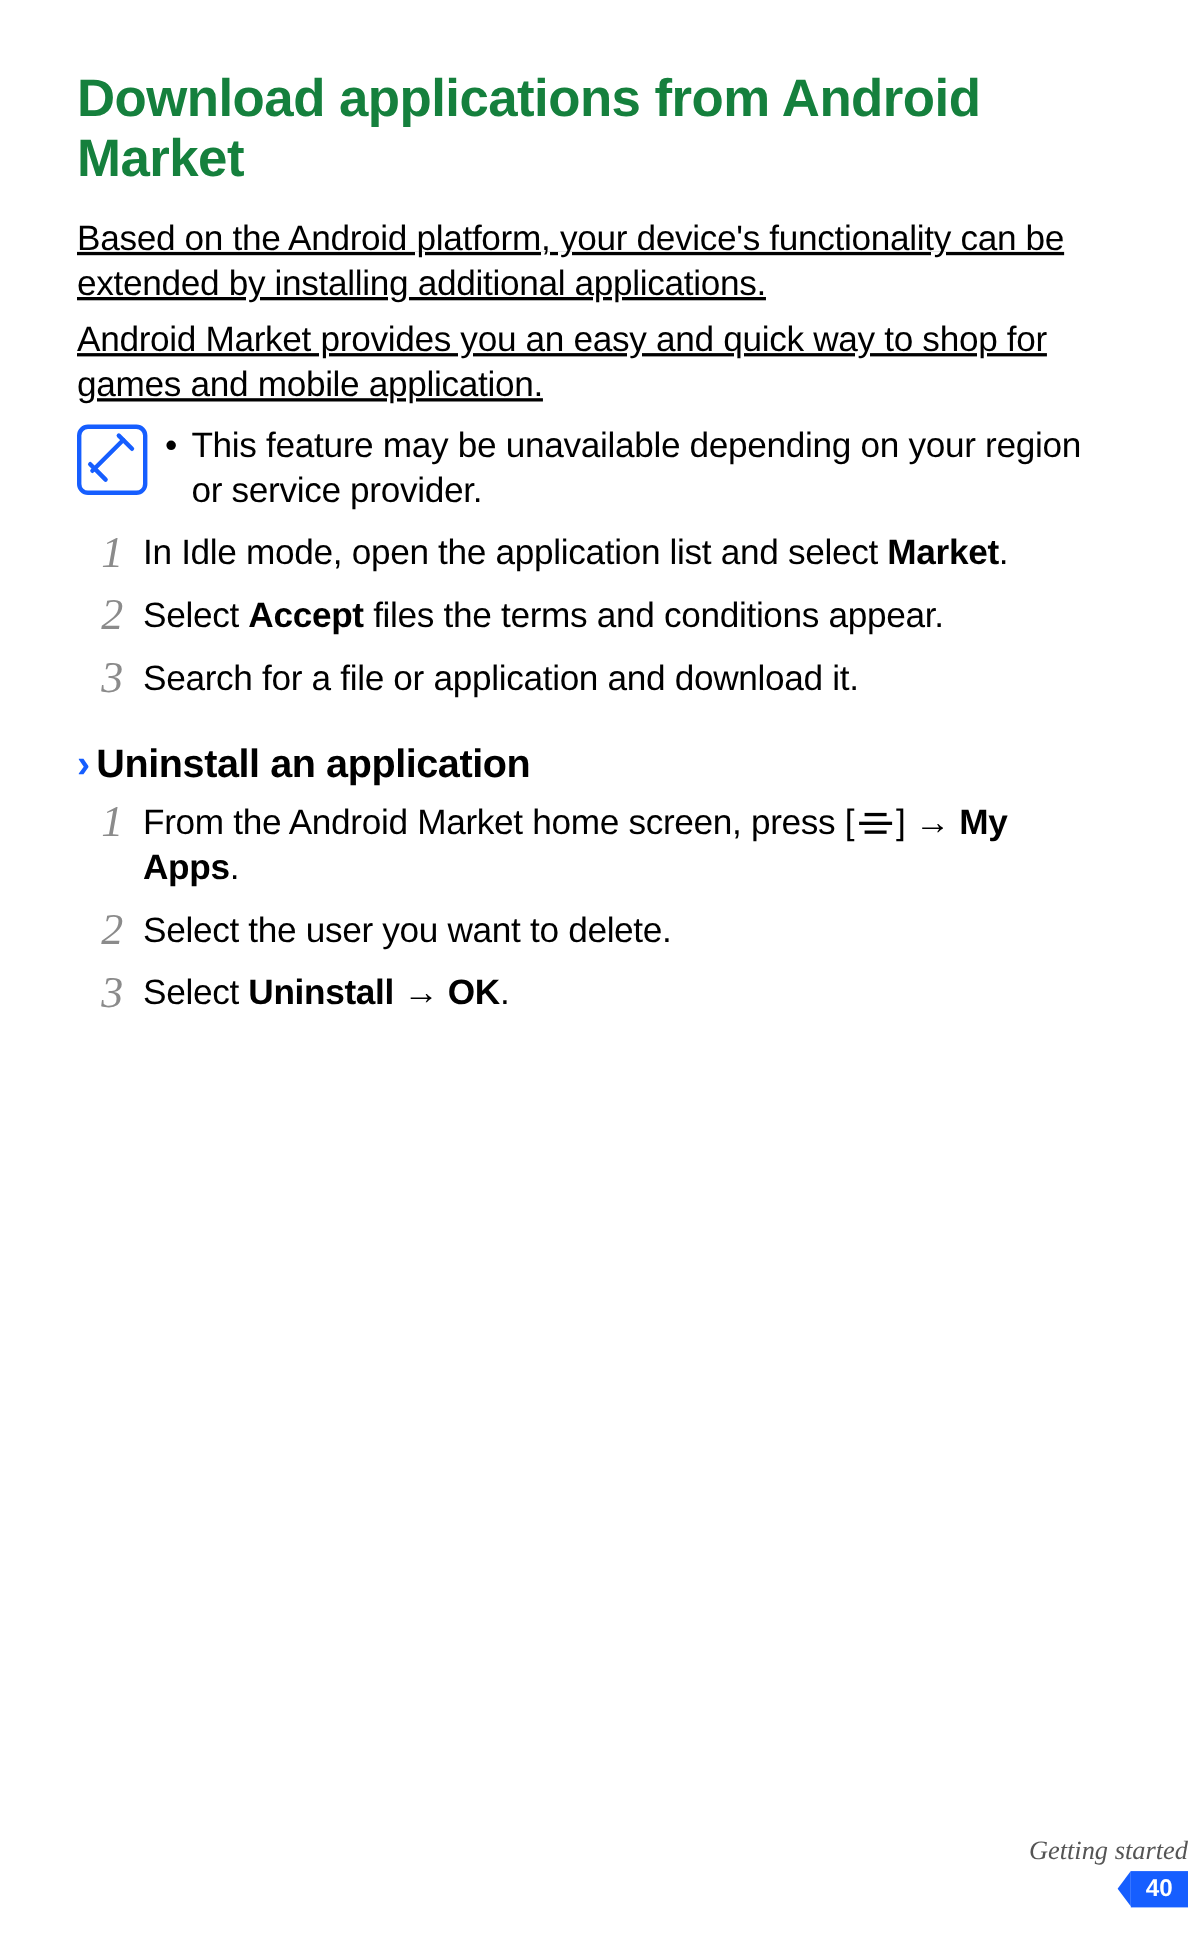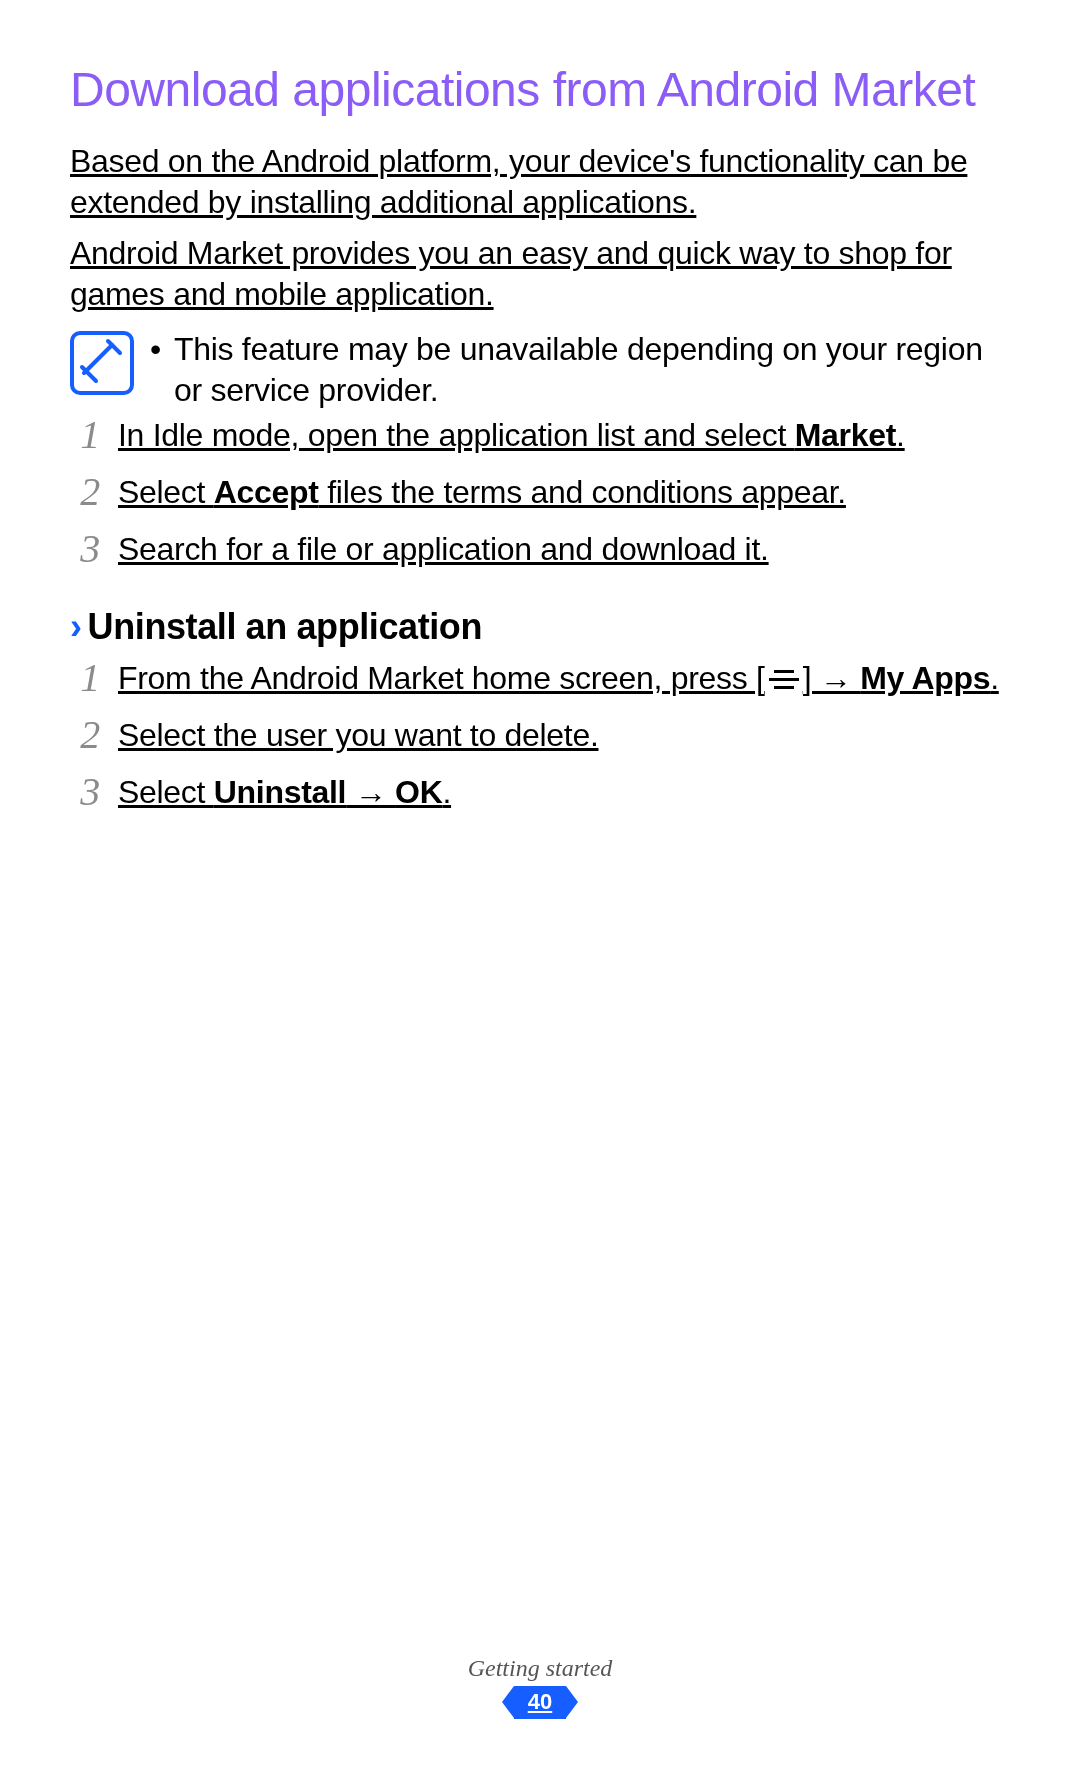--- a/index.html
+++ b/index.html
@@ -10,23 +10,23 @@
     color: #000;
   }
   .page {
     width: 1080px;
     height: 1771px;
     position: relative;
     box-sizing: border-box;
     padding: 62px 70px 0 70px;
   }
   h1.title {
-    color: #8b5cf6;
+    color: #15803d;
     font-size: 48px;
-    font-weight: 400;
+    font-weight: 700;
     line-height: 1.15;
     margin: 0 0 24px 0;
     letter-spacing: -0.5px;
   }
   p.body {
     font-size: 32px;
     line-height: 1.28;
     margin: 0 0 10px 0;
     letter-spacing: -0.3px;
     text-decoration: underline;
@@ -76,22 +76,21 @@
   }
   h2.subhead .chevron {
     color: #165eff;
     font-weight: 800;
     margin-right: 6px;
   }
   ol.steps {
     list-style: none;
     counter-reset: step;
     padding: 0;
-    margin: 0;
-    text-decoration: underline;
+    margin: 12px;
   }
   ol.steps > li {
     counter-increment: step;
     position: relative;
     padding-left: 48px;
     font-size: 32px;
     line-height: 1.28;
     margin-bottom: 16px;
     letter-spacing: -0.3px;
   }
@@ -121,42 +120,41 @@
     left: 2px;
     width: 30px;
     height: 3px;
     background: #000;
   }
   .menu-icon .bar.b1 { top: 2px; width: 20px; left: 7px; }
   .menu-icon .bar.b2 { top: 10px; }
   .menu-icon .bar.b3 { top: 18px; width: 20px; left: 7px; }
   .footer {
     position: absolute;
-    bottom: 52px;
+    bottom: 37px;
     left: 0;
     width: 100%;
-    text-align: center;
+    text-align: right;
   }
   .footer-section {
     font-style: italic;
     font-family: Georgia, "Times New Roman", serif;
     font-size: 24px;
     color: #555;
   }
   .page-badge {
     display: inline-block;
     margin-top: 4px;
     position: relative;
     background: #165eff;
     color: #fff;
     font-size: 22px;
     font-weight: 700;
     padding: 2px 14px;
     line-height: 1.3;
-    text-decoration: underline;
   }
   .page-badge::before,
   .page-badge::after {
     content: "";
     position: absolute;
     top: 0;
     width: 0;
     height: 0;
     border-top: 16px solid transparent;
     border-bottom: 16px solid transparent;

